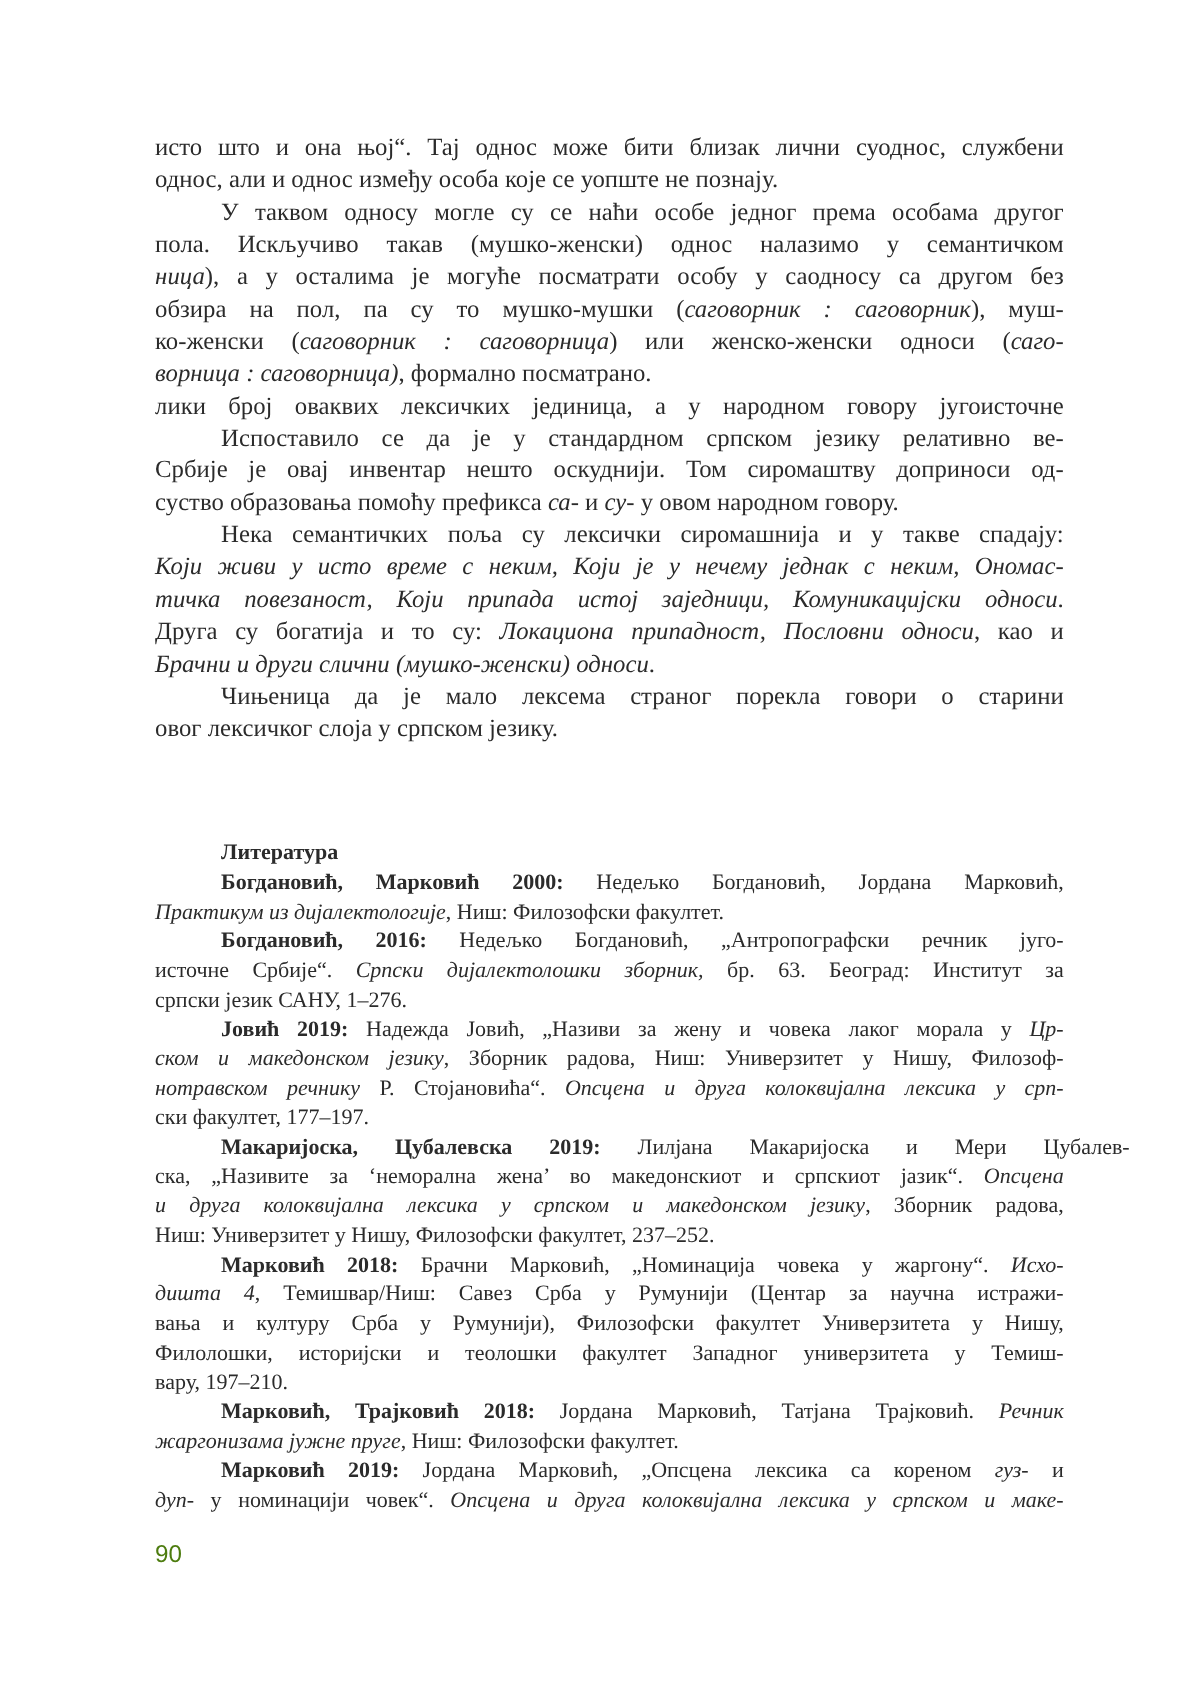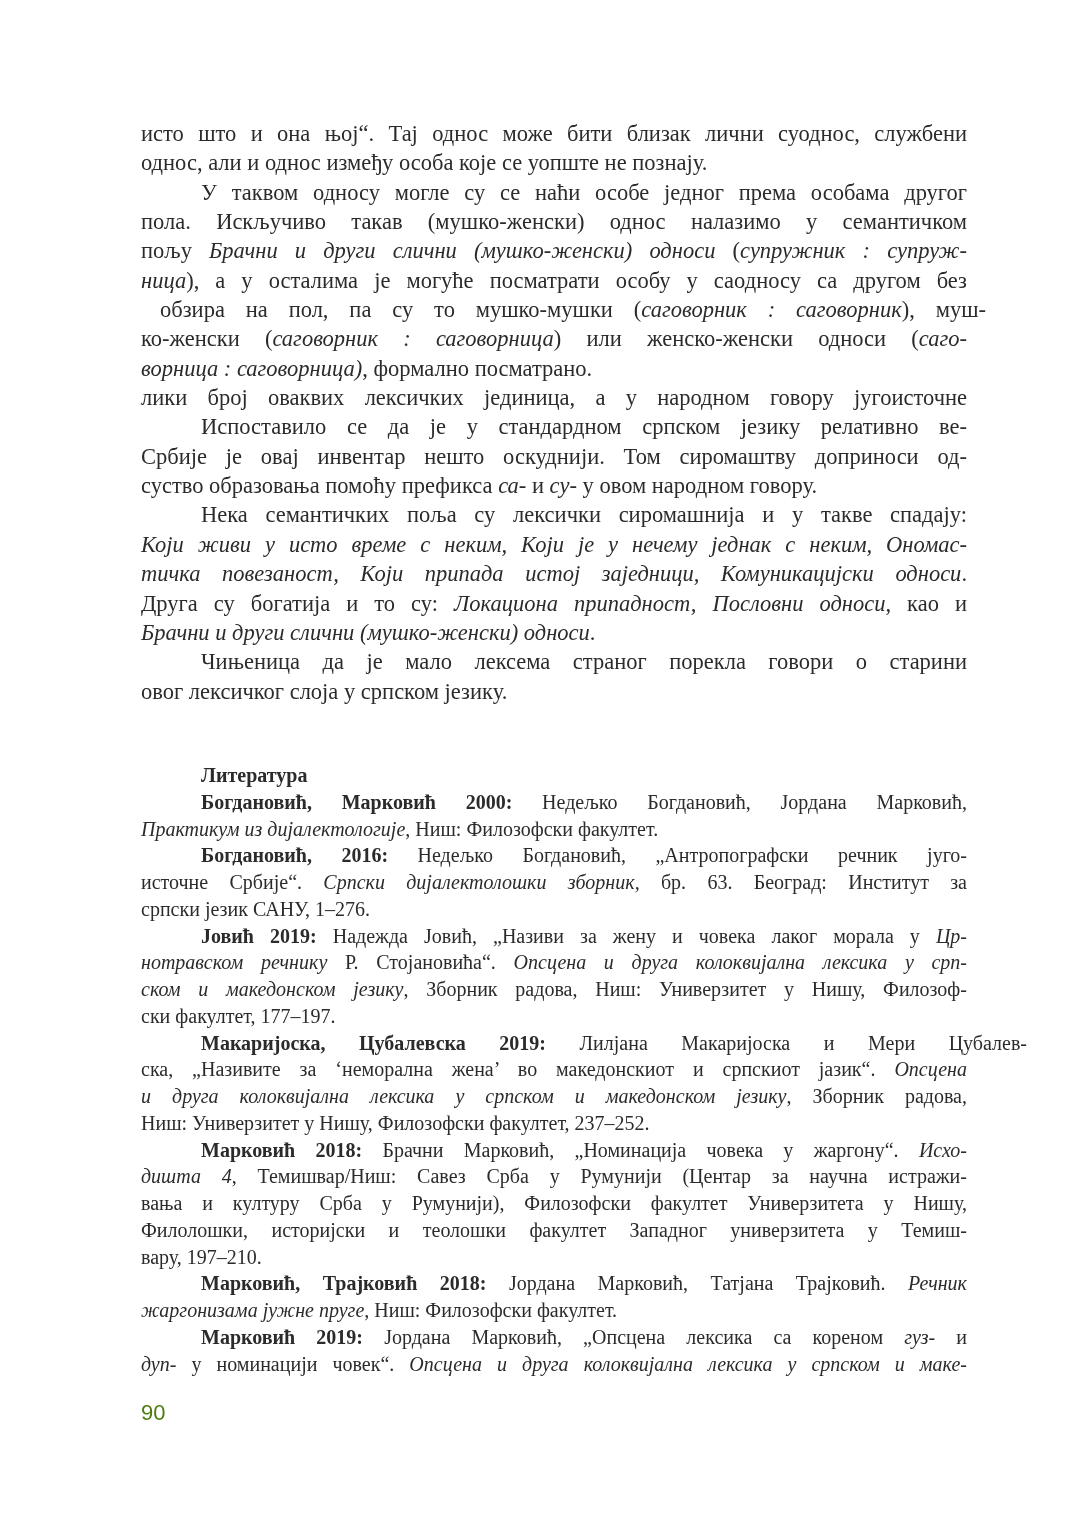--- a/index.html
+++ b/index.html
@@ -20,23 +20,22 @@
 </style>
 </head>
 <body>
 
 <div class="page">
   <div class="block body-text" id="body-text">
       <div class="ln"><span>исто што и она њој“. Тај однос може бити близак лични суоднос, службени</span></div>
       <div class="ln last"><span>однос, али и однос између особа које се уопште не познају.</span></div>
       <div class="ln ind"><span>У таквом односу могле су се наћи особе једног према особама другог</span></div>
       <div class="ln"><span>пола. Искључиво такав (мушко-женски) однос налазимо у семантичком</span></div>
-      <div class="ln"><span>пољу </span><span class="i">Брачни и други слични (мушко-женски) односи</span><span> (</span><span class="i">супружник : супруж-</span></div>
       <div class="ln"><span class="i">ница</span><span>), а у осталима је могуће посматрати особу у саодносу са другом без</span></div>
-      <div class="ln" style="transform-origin: left center; width: 826.016px; transform: scaleX(0.999981); margin-left: 19px;"><span>обзира на пол, па су то мушко-мушки (</span><span class="i">саговорник : саговорник</span><span>), муш-</span></div>
+      <div class="ln" style="transform-origin: left center; width: 826.016px; transform: scaleX(0.999981);"><span>обзира на пол, па су то мушко-мушки (</span><span class="i">саговорник : саговорник</span><span>), муш-</span></div>
       <div class="ln"><span>ко-женски (</span><span class="i">саговорник : саговорница</span><span>) или женско-женски односи (</span><span class="i">саго-</span></div>
       <div class="ln last"><span class="i">ворница : саговорница)</span><span>, формално посматрано.</span></div>
       <div class="ln"><span>лики број оваквих лексичких јединица, а у народном говору југоисточне</span></div>
       <div class="ln ind"><span>Испоставило се да је у стандардном српском језику релативно ве-</span></div>
       <div class="ln"><span>Србије је овај инвентар нешто оскуднији. Том сиромаштву доприноси од-</span></div>
       <div class="ln last"><span>суство образовања помоћу префикса </span><span class="i">са-</span><span> и </span><span class="i">су-</span><span> у овом народном говору.</span></div>
       <div class="ln ind"><span>Нека семантичких поља су лексички сиромашнија и у такве спадају:</span></div>
       <div class="ln"><span class="i">Који живи у исто време с неким, Који је у нечему једнак с неким, Ономас-</span></div>
       <div class="ln"><span class="i">тичка повезаност, Који припада истој заједници, Комуникацијски односи</span><span>.</span></div>
       <div class="ln" style="transform-origin: left center; width: 826.016px; transform: scaleX(0.999981);"><span>Друга су богатија и то су: </span><span class="i">Локациона припадност, Пословни односи</span><span>, као и</span></div>
@@ -45,22 +44,22 @@
       <div class="ln last"><span>овог лексичког слоја у српском језику.</span></div>
     </div>
   <div class="block biblio" id="biblio">
     <div class="ln ind last b">Литература</div>
   <div class="ln ind"><span class="b">Богдановић, Марковић 2000:</span><span> Недељко Богдановић, Јордана Марковић,</span></div>
       <div class="ln last"><span class="i">Практикум из дијалектологије</span><span>, Ниш: Филозофски факултет.</span></div>
       <div class="ln ind"><span class="b">Богдановић, 2016:</span><span> Недељко Богдановић, „Антропографски речник југо-</span></div>
       <div class="ln" style="transform-origin: left center; width: 826.016px; transform: scaleX(0.999981);"><span>источне Србије“. </span><span class="i">Српски дијалектолошки зборник,</span><span> бр. 63. Београд: Институт за</span></div>
       <div class="ln last"><span>српски језик САНУ, 1–276.</span></div>
       <div class="ln ind"><span class="b">Јовић 2019:</span><span> Надежда Јовић, „Називи за жену и човека лаког морала у </span><span class="i">Цр-</span></div>
+      <div class="ln"><span class="i">ском и македонском језику</span><span>, Зборник радова, Ниш: Универзитет у Нишу, Филозоф-</span></div>
       <div class="ln"><span class="i">нотравском речнику</span><span> Р. Стојановића“. </span><span class="i">Опсцена и друга колоквијална лексика у срп-</span></div>
-      <div class="ln"><span class="i">ском и македонском језику</span><span>, Зборник радова, Ниш: Универзитет у Нишу, Филозоф-</span></div>
       <div class="ln last"><span>ски факултет, 177–197.</span></div>
       <div class="ln ind" style="transform-origin: left center; width: 826.017px; transform: scaleX(0.99998);"><span class="b">Макаријоска, Цубалевска 2019:</span><span> Лилјана Макаријоска и Мери Цубалев-</span></div>
       <div class="ln"><span>ска, „Називите за ‘неморална жена’ во македонскиот и српскиот јазик“. </span><span class="i">Опсцена</span></div>
       <div class="ln"><span class="i">и друга колоквијална лексика у српском и македонском језику</span><span>, Зборник радова,</span></div>
       <div class="ln last"><span>Ниш: Универзитет у Нишу, Филозофски факултет, 237–252.</span></div>
       <div class="ln ind"><span class="b">Марковић 2018:</span><span> Брачни Марковић, „Номинација човека у жаргону“. </span><span class="i">Исхо-</span></div>
       <div class="ln"><span class="i">дишта 4</span><span>, Темишвар/Ниш: Савез Срба у Румунији (Центар за научна истражи-</span></div>
       <div class="ln"><span>вања и културу Срба у Румунији), Филозофски факултет Универзитета у Нишу,</span></div>
       <div class="ln"><span>Филолошки, историјски и теолошки факултет Западног универзитета у Темиш-</span></div>
       <div class="ln last"><span>вару, 197–210.</span></div>

